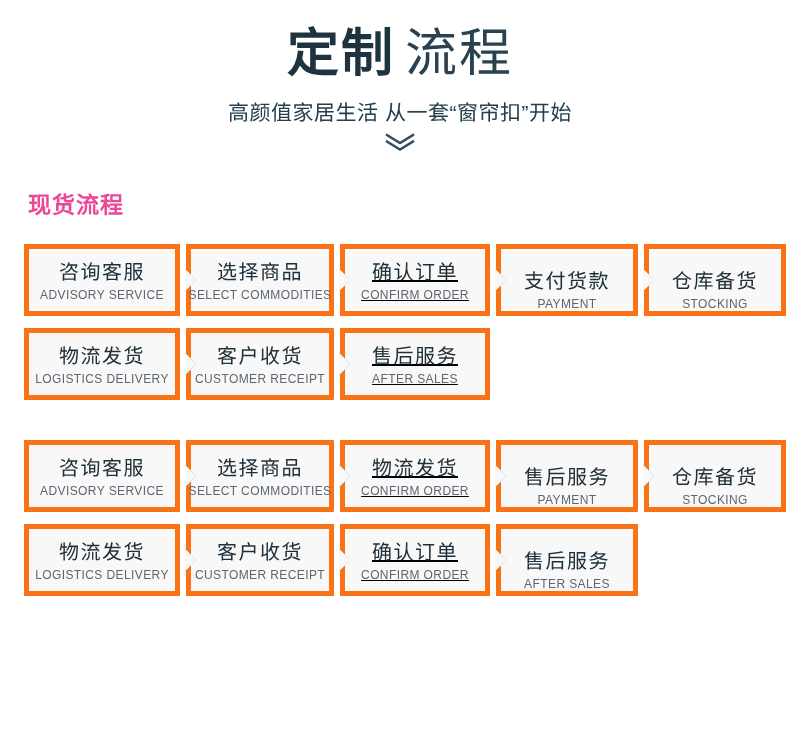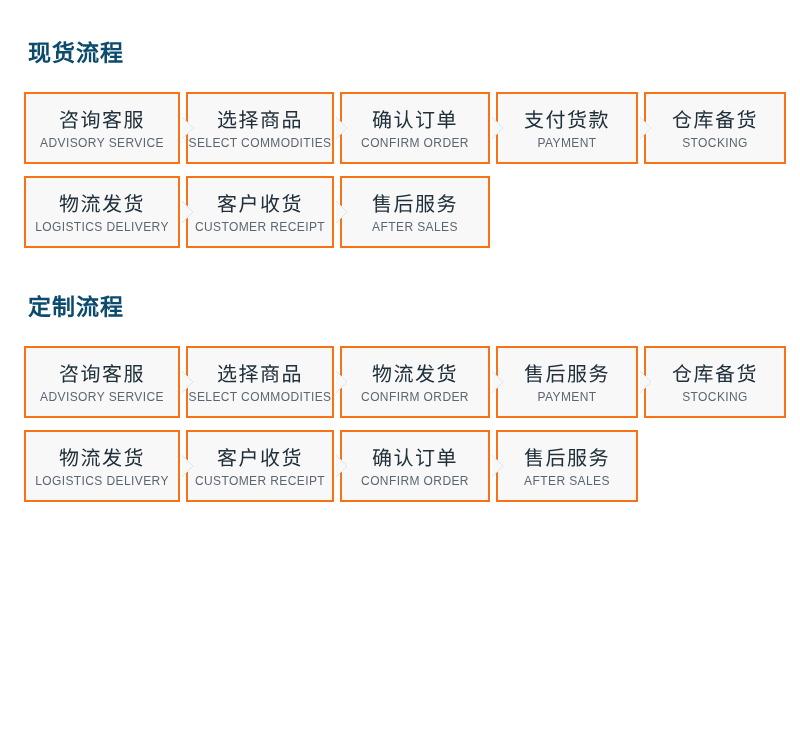--- a/index.html
+++ b/index.html
@@ -62,37 +62,37 @@
   .section {
     padding-left: 24px;
     padding-right: 24px;
   }
   .section-1 { margin-top: 34px; }
   .section-2 { margin-top: 40px; }
 
   .section-title {
     font-size: 23px;
     font-weight: 700;
-    color: #0c4a6e;
+    color: #ec4899;
     letter-spacing: 1px;
     margin-bottom: 24px;
     margin-left: 4px;
   }
 
   
   .flow-row {
     display: flex;
     align-items: stretch;
     margin-bottom: 12px;
   }
 
   .flow-step {
     position: relative;
     background: #f8f8f8;
-    border: 2px solid #f97316;
+    border: 5px solid #f97316;
     height: 72px;
     display: flex;
     flex-direction: column;
     align-items: center;
     justify-content: center;
     margin-right: 6px;
     flex: 0 0 auto;
   }
   .flow-step:last-child { margin-right: 13px; }
 
@@ -122,28 +122,40 @@
     line-height: 14px;
     color: #5c6670;
     letter-spacing: 0.4px;
     white-space: nowrap;
     text-transform: uppercase;
   }
 
   
   .w-a { width: 156px; }
   .w-b { width: 148px; }
-  .w-c { width: 150px; }
-  .w-d { width: 142px; }
+  .w-c { width: 150px; text-decoration: underline; }
+  .w-d { width: 142px; justify-content: flex-end; }
 </style>
 </head>
 <body>
 
 <div class="page">
 
+  <div class="hero">
+    <div class="hero-title">
+      <span class="t-strong">定制</span><span class="t-light">流程</span>
+    </div>
+
+    <div class="hero-sub">高颜值家居生活 从一套“窗帘扣”开始</div>
+
+    <svg class="hero-chevron" viewBox="0 0 34 20">
+      <path d="M4 3 L17 11 L30 3" fill="none" stroke="#33505f" stroke-width="2.4" stroke-linecap="square"></path>
+      <path d="M4 9.5 L17 17.5 L30 9.5" fill="none" stroke="#33505f" stroke-width="2.4" stroke-linecap="square"></path>
+    </svg>
+  </div>
 
   <div class="section section-1">
     <div class="section-title">现货流程</div>
 
     <div class="flow-row">
       <div class="flow-step w-a">
 
         <div class="step-cn">咨询客服</div>
         <div class="step-en">ADVISORY SERVICE</div>
       </div>
@@ -194,21 +206,20 @@
         <svg class="notch" viewBox="0 0 14 24">
             <path d="M1 1 L12 12 L1 23" fill="#f8f8f8" stroke="#e4e4e4" stroke-width="1"></path>
           </svg>
         <div class="step-cn">售后服务</div>
         <div class="step-en">AFTER SALES</div>
       </div>
     </div>
   </div>
 
   <div class="section section-2">
-    <div class="section-title">定制流程</div>
 
     <div class="flow-row">
       <div class="flow-step w-a">
 
         <div class="step-cn">咨询客服</div>
         <div class="step-en">ADVISORY SERVICE</div>
       </div>
       <div class="flow-step w-b">
         <svg class="notch" viewBox="0 0 14 24">
             <path d="M1 1 L12 12 L1 23" fill="#f8f8f8" stroke="#e4e4e4" stroke-width="1"></path>

